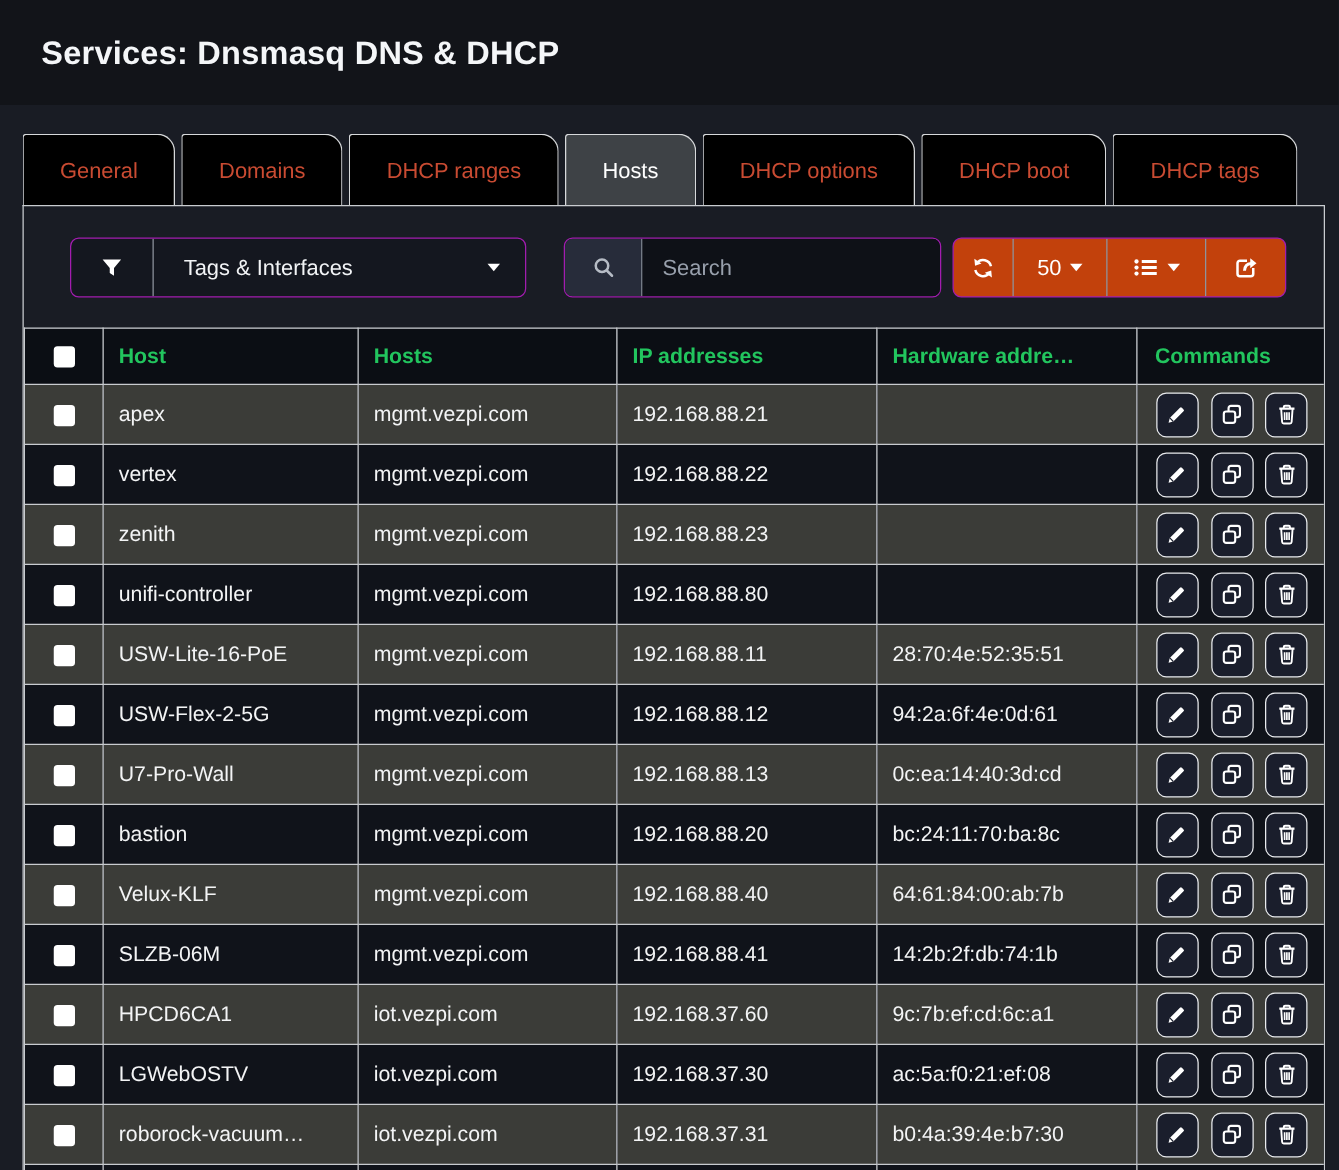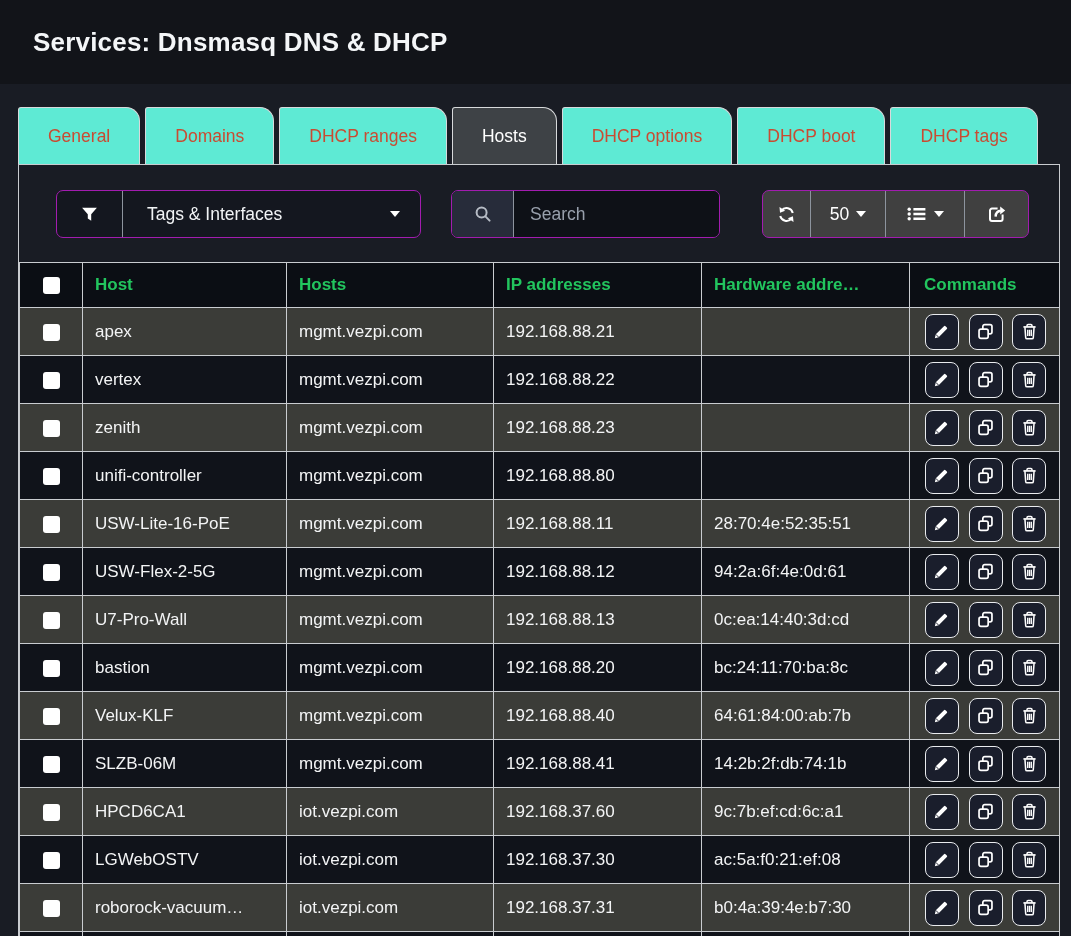--- a/index.html
+++ b/index.html
@@ -16,21 +16,21 @@
   }
   .app-header h1 { font-size:26px; font-weight:bold; color:#f4f6f8; letter-spacing:.2px; }
 
   
   .main { margin-left:18px; width:1042px; }
 
   
   .tab-bar { display:flex; gap:5px; margin-top:23px; height:57px; list-style:none; }
   .tab {
     display:flex; align-items:center; padding:0 29px;
-    background:#5eead4; color:#c94b32;
+    background:#000000; color:#c94b32;
     border:1px solid #d7d9db; border-bottom:none;
     border-radius:3px 14px 0 0;
     font-size:17.5px; cursor:pointer; white-space:nowrap;
   }
   .tab.active { background:#3e4246; color:#ffffff; }
 
   
   .panel {
     border:1px solid #c9ccd0; border-bottom:none;
     height:772px; overflow:hidden;
@@ -49,32 +49,32 @@
     cursor:pointer;
   }
   .filter-select {
     flex:1; display:flex; align-items:center; justify-content:space-between;
     padding:0 20px 0 24px; font-size:17.5px; color:#f2f4f6; cursor:pointer;
   }
   .caret {
     width:0; height:0; border-left:5px solid transparent; border-right:5px solid transparent;
     border-top:6px solid #fff; display:inline-block;
   }
-  .search-group { width:269px; margin-left:30px;justify-content:flex-end; }
+  .search-group { width:302px; margin-left:30px;justify-content:flex-end; }
   .search-icon-box {
     width:62px; background:#272c3a; display:flex; align-items:center; justify-content:center;
     border-right:1px solid #8d949e;
   }
   .search-group input {
     flex:1; background:#0e1117; border:none; outline:none;
     color:#eef0f3; font-size:17.5px; padding:0 16px; min-width:0;
     font-family:"Liberation Sans", sans-serif;
   }
   .search-group input::placeholder { color:#98a0ac; }
-  .right-group { margin-left:auto; margin-right:2px; background:#404040; }
+  .right-group { margin-left:auto; margin-right:2px; background:#c2410c; }
   .rg-btn {
     display:flex; align-items:center; justify-content:center; gap:7px;
     background:transparent; border:none; border-right:1px solid #8d949e;
     color:#fff; font-size:17.5px; cursor:pointer; font-family:"Liberation Sans", sans-serif;
   }
   .rg-btn:last-child { border-right:none; }
   .rg-refresh { width:48px; } .rg-pagesize { width:75px; } .rg-view { width:79px; } .rg-export { width:63px; }
 
   
   table { width:100%; border-collapse:collapse; table-layout:fixed; }

